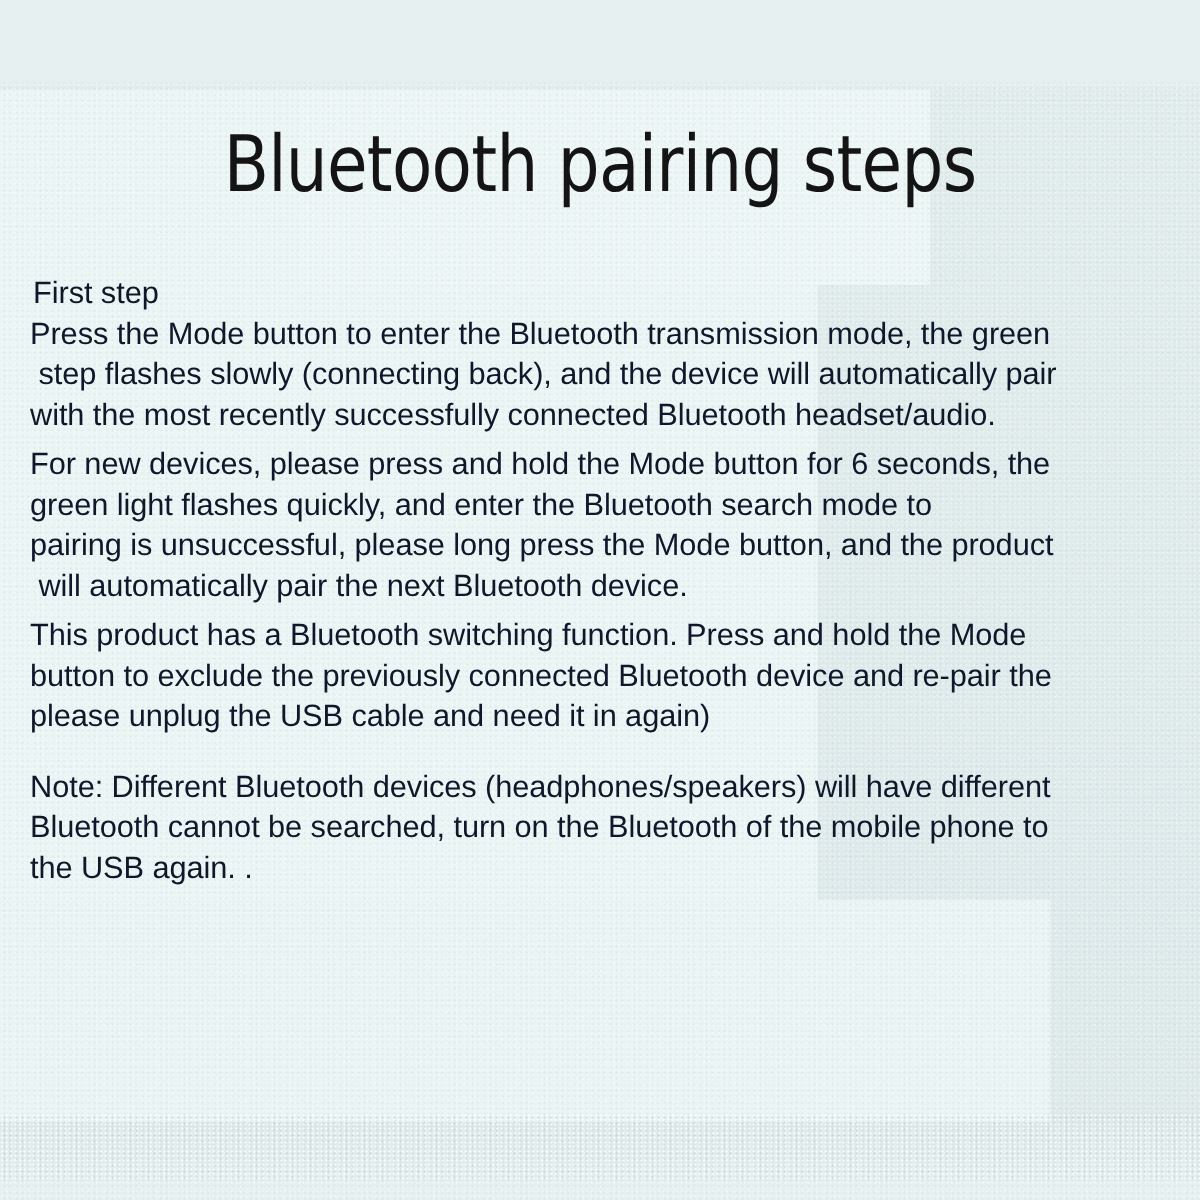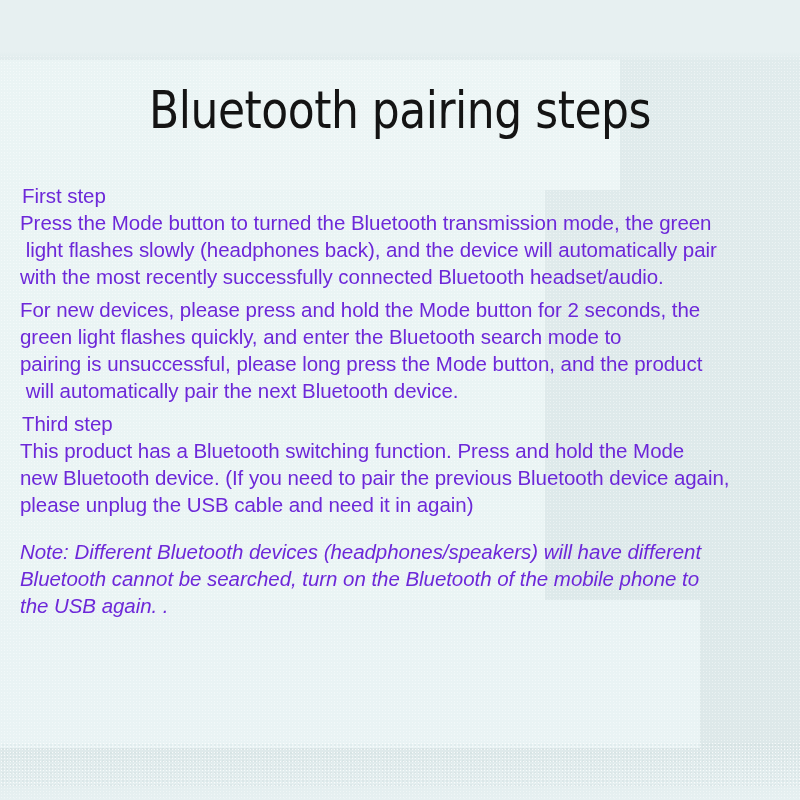--- a/index.html
+++ b/index.html
@@ -121,27 +121,26 @@
     left: 20px;
     top: 182px;
     width: 772px;
   }
 
   .block {
     margin: 0 0 6px 0;
   }
   .block.note {
     margin-top: 20px;
-    font-style: italic;
   }
 
   .line {
     font-size: 20.5px;
     line-height: 27px;
-    color: #6d28d9;
+    color: #0f172a;
     white-space: pre;
     letter-spacing: -0.05px;
   }
   .line.heading {
     padding-left: 2px;
   }
 </style>
 </head>
 <body>
 
@@ -154,34 +153,33 @@
   <div class="bg-noise"></div>
   <div class="bg-noise-strong"></div>
 
   <div class="content">
 
     <div class="title">Bluetooth pairing steps</div>
 
     <div class="blocks" id="blocks-root">
         <div class="block">
           <div class="line heading">First step</div>
-          <div class="line">Press the Mode button to turned the Bluetooth transmission mode, the green</div>
-          <div class="line"> light flashes slowly (headphones back), and the device will automatically pair</div>
+          <div class="line">Press the Mode button to enter the Bluetooth transmission mode, the green</div>
+          <div class="line"> step flashes slowly (connecting back), and the device will automatically pair</div>
           <div class="line">with the most recently successfully connected Bluetooth headset/audio.</div>
         </div>
         <div class="block">
-          <div class="line">For new devices, please press and hold the Mode button for 2 seconds, the</div>
+          <div class="line">For new devices, please press and hold the Mode button for 6 seconds, the</div>
           <div class="line">green light flashes quickly, and enter the Bluetooth search mode to</div>
           <div class="line">pairing is unsuccessful, please long press the Mode button, and the product</div>
           <div class="line"> will automatically pair the next Bluetooth device.</div>
         </div>
         <div class="block">
-          <div class="line heading">Third step</div>
           <div class="line">This product has a Bluetooth switching function. Press and hold the Mode</div>
-          <div class="line">new Bluetooth device. (If you need to pair the previous Bluetooth device again,</div>
+          <div class="line">button to exclude the previously connected Bluetooth device and re-pair the</div>
           <div class="line">please unplug the USB cable and need it in again)</div>
         </div>
         <div class="block note">
           <div class="line">Note: Different Bluetooth devices (headphones/speakers) will have different</div>
           <div class="line">Bluetooth cannot be searched, turn on the Bluetooth of the mobile phone to</div>
           <div class="line">the USB again. .</div>
         </div>
       </div>
 
   </div>

